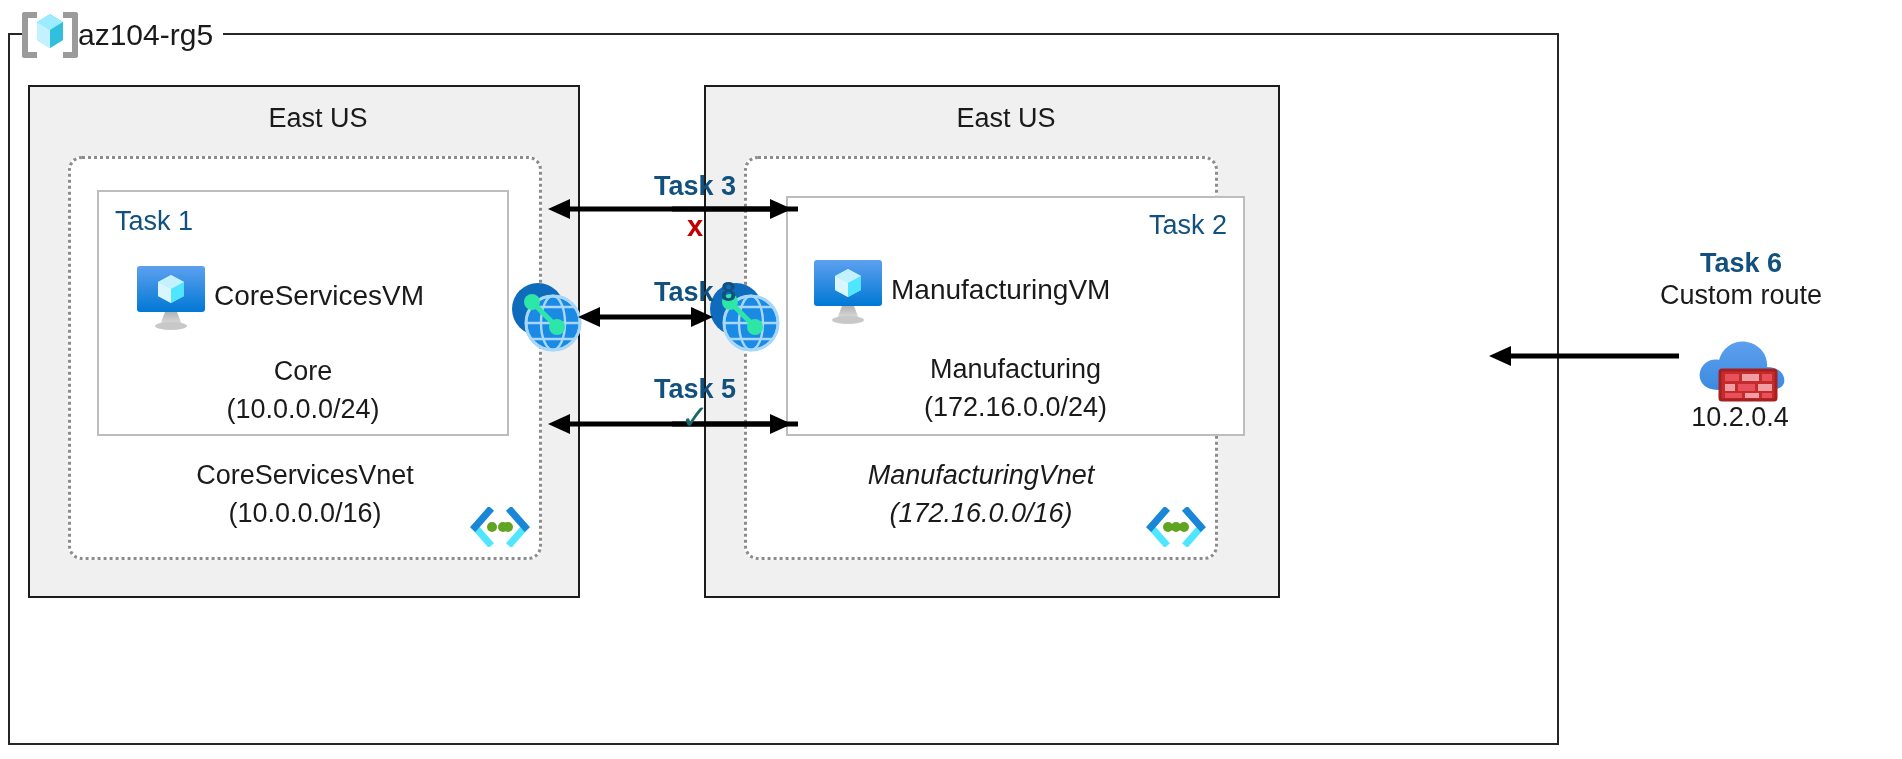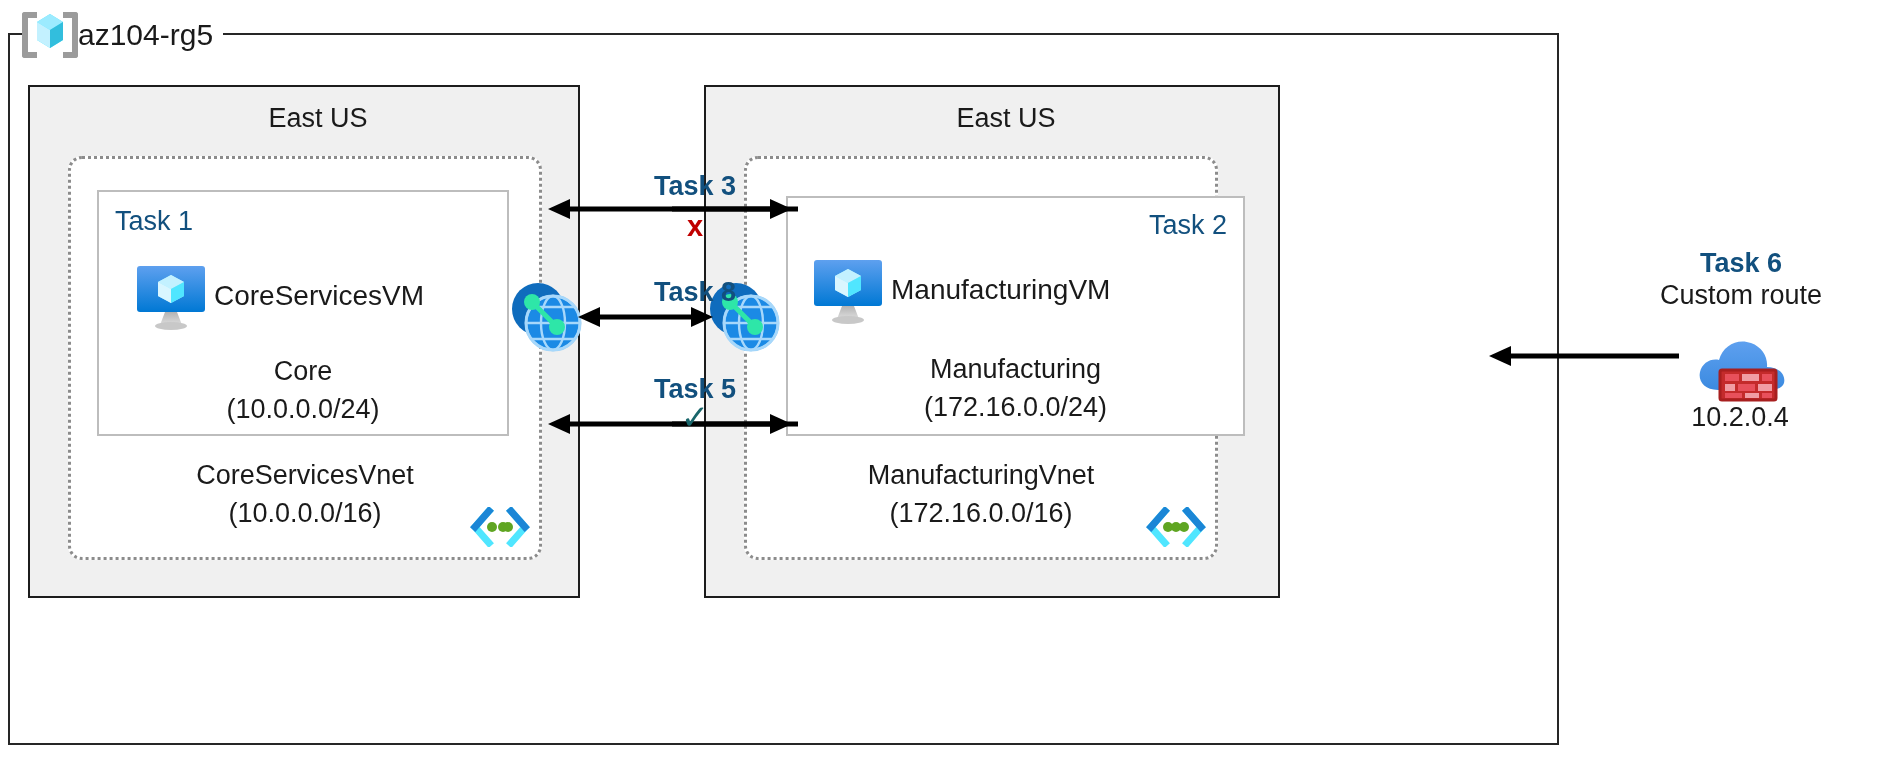--- a/index.html
+++ b/index.html
@@ -284,21 +284,21 @@
       <span>Core</span><br>
       <span>(10.0.0.0/24)</span>
     </div>
   </div>
 
   <div class="region" style="left:704px; top:85px; width:576px; height:513px;">
     <div class="region-label">East US</div>
   </div>
 
   <div class="vnet" style="left:744px; top:156px; width:474px; height:404px;">
-    <div class="vnet-name" style="top:297px;">
+    <div class="vnet-name" style="top:297px;font-style:italic;">
       <span>ManufacturingVnet</span><br>
       <span>(172.16.0.0/16)</span>
     </div>
     <span class="vnet-badge" style="left:398px; top:348px;">
       <svg viewBox="0 0 62 40" xmlns="http://www.w3.org/2000/svg">
         <path d="M20 4 L6 20 L20 36" fill="none" stroke="#50e6ff" stroke-width="7" stroke-linecap="square"></path>
         <path d="M20 4 L6 20" fill="none" stroke="#1b86d6" stroke-width="7" stroke-linecap="square"></path>
         <path d="M42 4 L56 20 L42 36" fill="none" stroke="#50e6ff" stroke-width="7" stroke-linecap="square"></path>
         <path d="M42 4 L56 20" fill="none" stroke="#1b86d6" stroke-width="7" stroke-linecap="square"></path>
         <circle cx="23" cy="20" r="5" fill="#5fa522"></circle>

